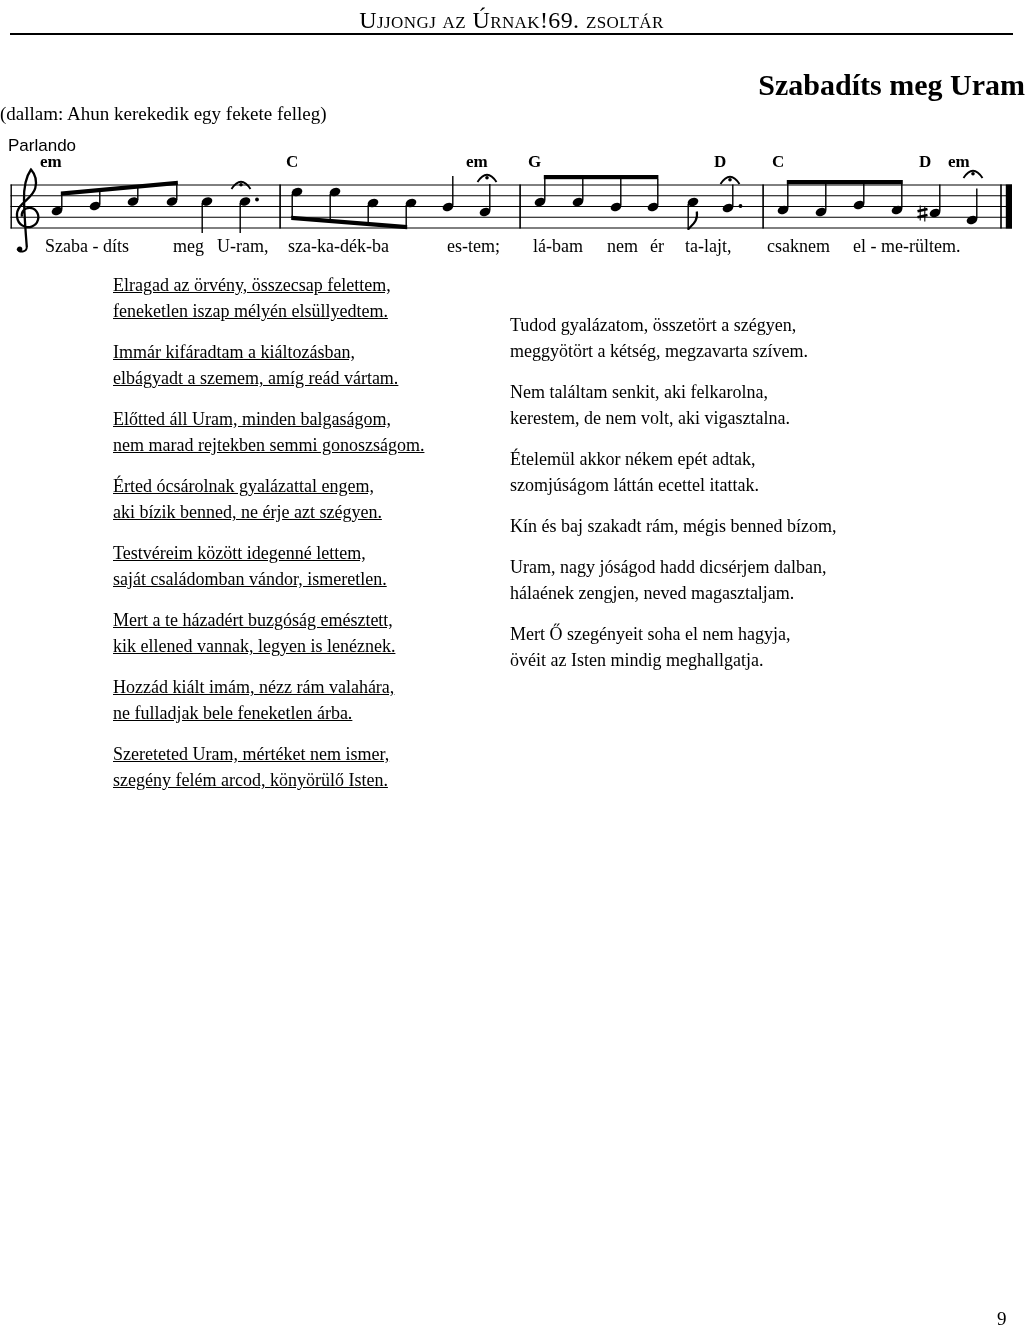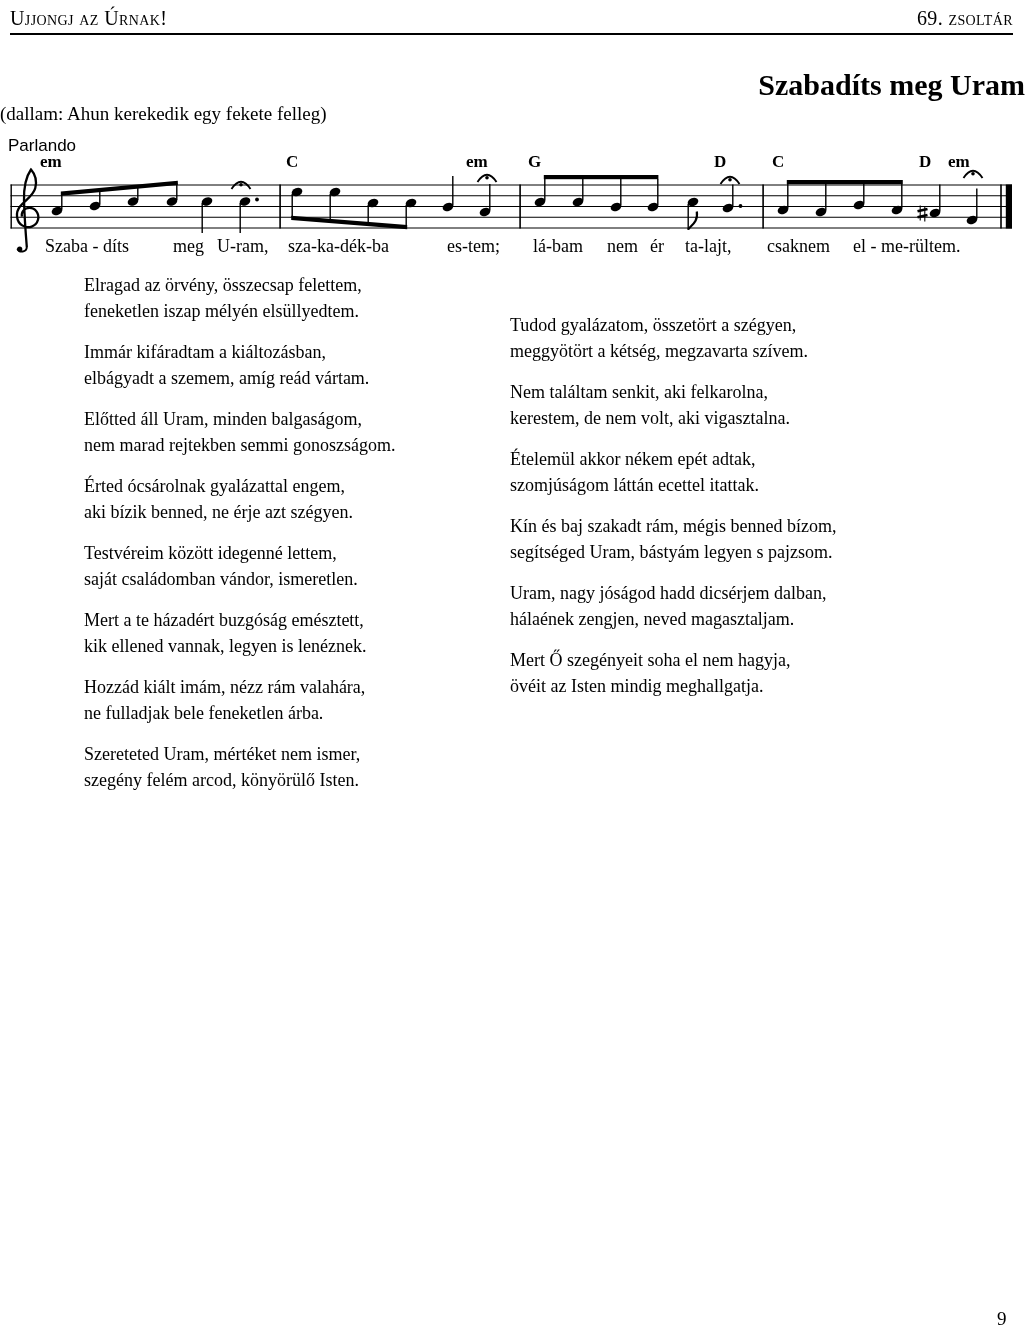--- a/index.html
+++ b/index.html
@@ -2,40 +2,40 @@
 <html><head>
 <meta charset="utf-8">
 <style>
   html,body{margin:0;padding:0;background:#fff;}
   body{width:1025px;height:1341px;position:relative;color:#000;
        font-family:"Liberation Serif","DejaVu Serif",serif;}
   .page{position:absolute;inset:0;width:1025px;height:1341px;overflow:hidden;}
 
   
   .header{position:absolute;top:7px;left:10px;right:12px;display:flex;
-          justify-content:space-between;font-variant:small-caps;
-          font-size:20px;letter-spacing:.4px;}
+          justify-content:center;font-variant:small-caps;
+          font-size:24px;letter-spacing:.4px;}
   .header-rule{position:absolute;top:33px;left:10px;right:12px;height:2px;background:#000;}
 
   
   .title{position:absolute;top:68px;left:0;width:100%;text-align:right;
          font-size:30px;font-weight:bold;}
   .subtitle{position:absolute;top:103px;left:0;width:100%;text-align:left;font-size:19px;}
 
   
   .music{position:absolute;top:136px;left:0;width:907px;height:130px;}
   .tempo{position:absolute;top:0;left:8px;font-family:"Liberation Sans","DejaVu Sans",sans-serif;
          font-size:17px;}
   .chord{position:absolute;top:16px;font-weight:bold;font-size:17px;}
   .lyr{position:absolute;top:100px;font-size:18px;white-space:pre;}
   svg.staff{position:absolute;top:0;left:0;}
 
   
   .col{position:absolute;top:272px;font-size:18px;line-height:26px;}
-  .col-left{left:84px;width:412px;}
+  .col-left{left:113px;width:412px;text-decoration:underline;}
   .col-right{left:510px;width:448px;margin-top:40px;}
   .verse{margin:0 0 15px 0;}
 
   .pagenum{position:absolute;top:1308px;left:997px;font-size:19px;}
 </style>
 </head>
 <body>
 
 <div class="page">
 
@@ -241,21 +241,20 @@
     <div class="verse">
       <div>Nem találtam senkit, aki felkarolna,</div>
       <div>kerestem, de nem volt, aki vigasztalna.</div>
     </div>
     <div class="verse">
       <div>Ételemül akkor nékem epét adtak,</div>
       <div>szomjúságom láttán ecettel itattak.</div>
     </div>
     <div class="verse">
       <div>Kín és baj szakadt rám, mégis benned bízom,</div>
-      <div>segítséged Uram, bástyám legyen s pajzsom.</div>
     </div>
     <div class="verse">
       <div>Uram, nagy jóságod hadd dicsérjem dalban,</div>
       <div>hálaének zengjen, neved magasztaljam.</div>
     </div>
     <div class="verse">
       <div>Mert Ő szegényeit soha el nem hagyja,</div>
       <div>övéit az Isten mindig meghallgatja.</div>
     </div>
   </div>

